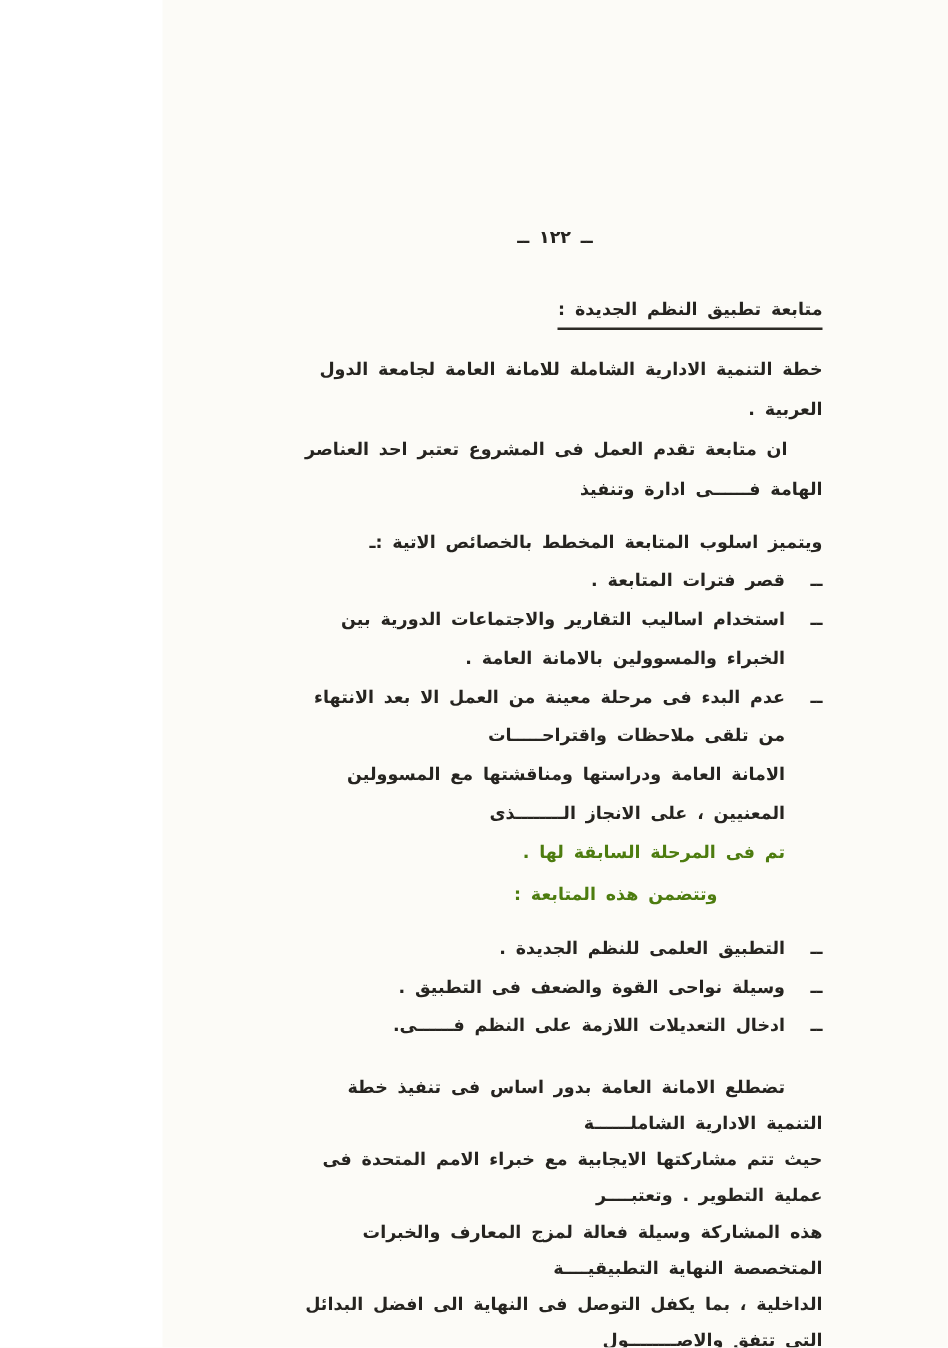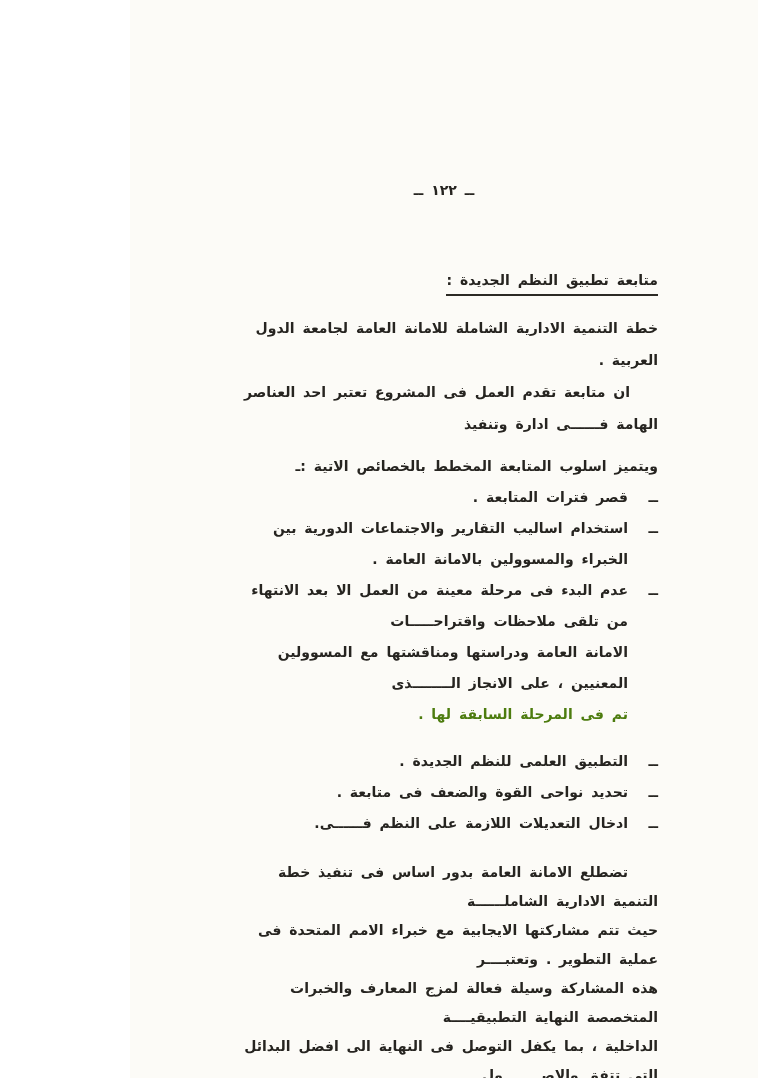--- a/index.html
+++ b/index.html
@@ -24,21 +24,21 @@
     font-size:14px;
     font-weight:bold;
     word-spacing:3px;
   }
   .page-number {
     margin-top:182px;
     text-align:center;
     font-size:14px;
   }
   .h-wrap { line-height:20px; }
-  .h1-wrap { margin-top:72px; }
+  .h1-wrap { margin-top:40px; }
   .h2-wrap { margin-top:8px; }
   .heading {
     display:inline-block;
     font-size:14px;
     font-weight:bold;
     border-bottom:2px solid #2c2a25;
     padding-bottom:4px;
   }
   .para-intro { margin-top:16px; line-height:32px; }
   .first-indent { text-indent:28px; }
@@ -105,34 +105,35 @@
         <span class="bullet">ــ</span>
         <div class="item-text">
           <div class="line">عدم البدء فى مرحلة معينة من العمل الا بعد الانتهاء من تلقى ملاحظات واقتراحـــــات</div>
           <div class="line">الامانة العامة ودراستها ومناقشتها مع المسوولين المعنيين ، على الانجاز الــــــــذى</div>
           <div class="line faded">تم فى المرحلة السابقة لها .</div>
         </div>
       </div>
 
     </div>
 
+    <div class="includes-intro faded">وتتضمن هذه المتابعة :</div>
 
     <div class="list list2">
 
       <div class="list-item">
         <span class="bullet">ــ</span>
         <div class="item-text">
           <div class="line">التطبيق العلمى للنظم الجديدة .</div>
         </div>
       </div>
 
       <div class="list-item">
         <span class="bullet">ــ</span>
         <div class="item-text">
-          <div class="line">تحديد نواحى القوة والضعف فى متابعة .</div>
+          <div class="line">وسيلة نواحى القوة والضعف فى التطبيق .</div>
         </div>
       </div>
 
       <div class="list-item">
         <span class="bullet">ــ</span>
         <div class="item-text">
           <div class="line">ادخال التعديلات اللازمة على النظم فــــــى.</div>
         </div>
       </div>
 

